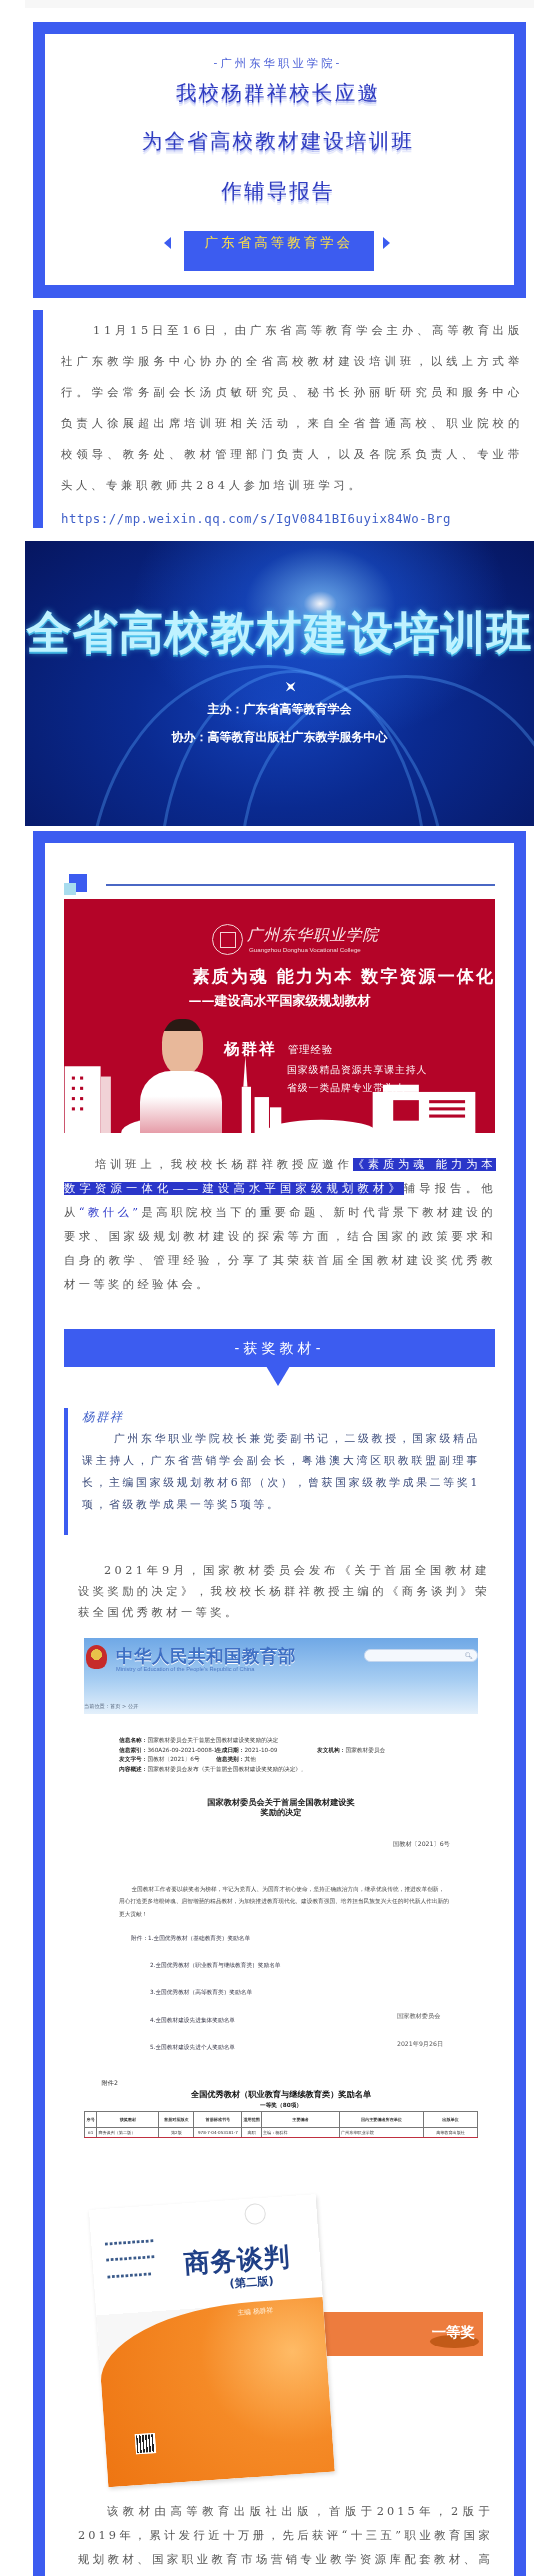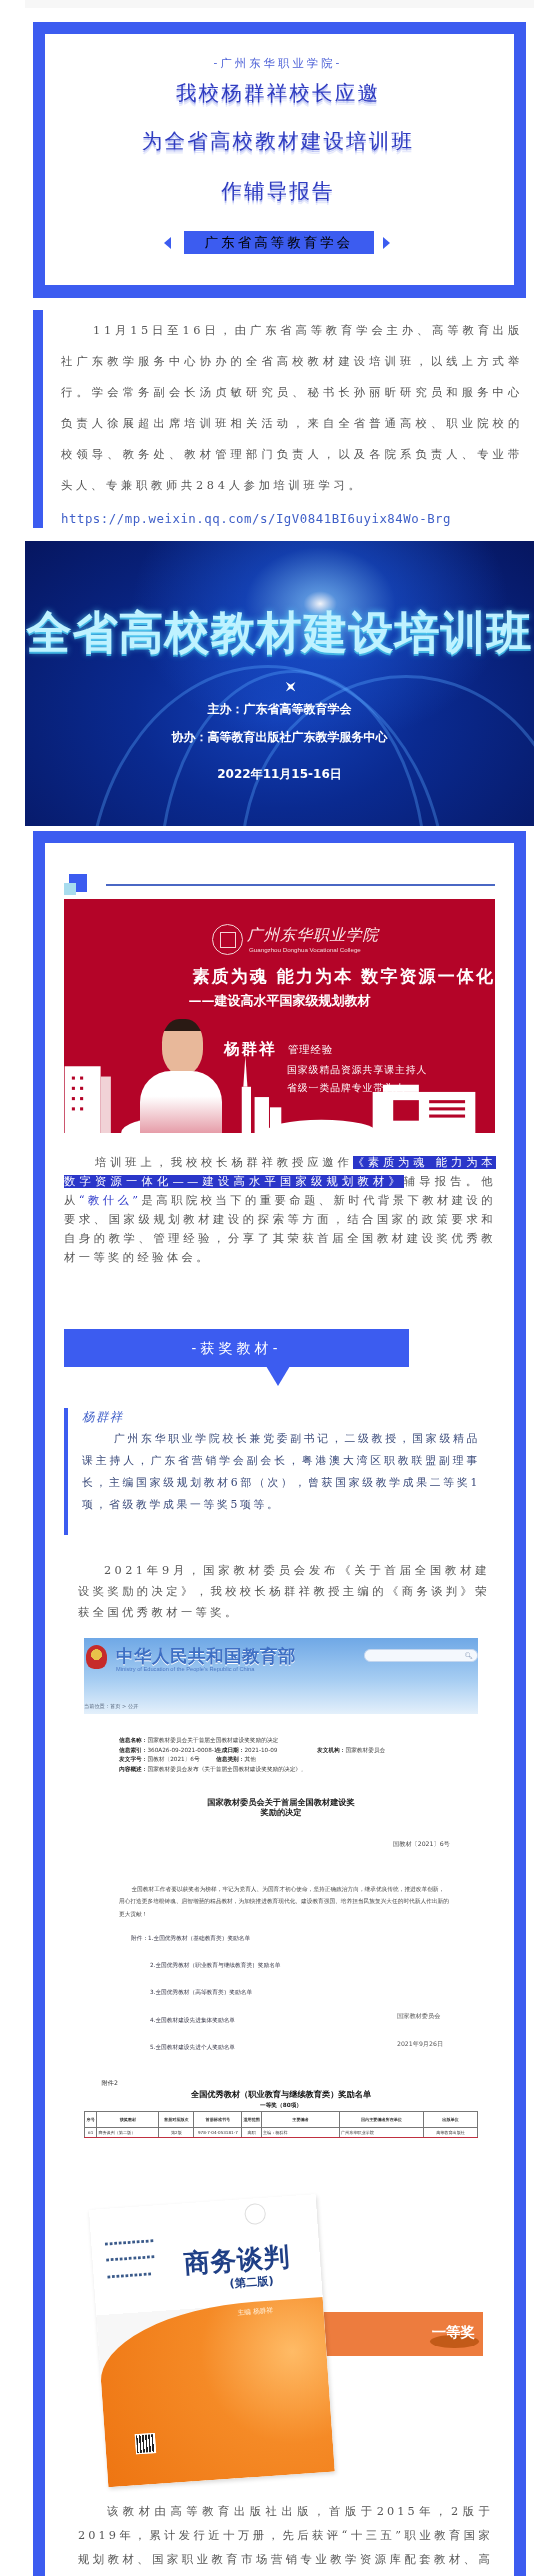--- a/index.html
+++ b/index.html
@@ -9,21 +9,21 @@
 
   .top-strip { left: 25px; top: 0; width: 509px; height: 8.2px; background: #f7f7f7; }
 
   
   .frame { position: absolute; background: #3c5cf0; }
   .frame .inner { position: absolute; left: 12.4px; top: 12.4px; right: 12.4px; bottom: 12.4px; background: #ffffff; }
 
   
   .school-label { left: 0; width: 556px; top: 56px; text-align: center; font-size: 11.3px; letter-spacing: 3.1px; color: #4a5fd6; font-family: "DejaVu Serif", serif; }
   .title-line { left: 0; width: 556px; text-align: center; font-size: 20.6px; letter-spacing: 2.1px; color: #2f3cc0; font-family: "DejaVu Serif", serif; text-shadow: 0 2.1px 0 rgba(90,110,230,0.35), 0 4.1px 0 rgba(90,110,230,0.15); }
-  .org-badge { left: 184px; top: 231px; width: 190px; height: 23px; background: #3c5cf0; color: #000000; font-size: 13.4px; letter-spacing: 3.1px; text-align: center; line-height: 23px; font-family: "DejaVu Serif", serif; }
+  .org-badge { left: 184px; top: 231px; width: 190px; height: 40px; background: #3c5cf0; color: #fde047; font-size: 13.4px; letter-spacing: 3.1px; text-align: center; line-height: 23px; font-family: "DejaVu Serif", serif; }
   .tri-left { left: 164px; top: 237px; width: 0; height: 0; border-top: 6.7px solid transparent; border-bottom: 6.7px solid transparent; border-right: 7.7px solid #3c5cf0; }
   .tri-right { left: 383px; top: 237px; width: 0; height: 0; border-top: 6.7px solid transparent; border-bottom: 6.7px solid transparent; border-left: 7.7px solid #3c5cf0; }
 
   
   .left-bar { left: 33px; top: 310px; width: 9.8px; height: 218px; background: #3c5cf0; }
   .intro-para { left: 61px; top: 315px; width: 462px; font-size: 11.3px; line-height: 31px; letter-spacing: 3.7px; color: #555; text-indent: 32px; font-family: "DejaVu Serif", serif; text-align: justify; }
   .url-link { left: 61px; top: 511px; font-size: 12.4px; color: #3f5fc8; font-family: "DejaVu Sans Mono", monospace; letter-spacing: 0.5px; }
 
   
   .banner { left: 25px; top: 541px; width: 509px; height: 285px; overflow: hidden;
@@ -47,26 +47,26 @@
   .red-slogan { left: 0; width: 431px; top: 66px; text-align: right; font-size: 17px; font-weight: bold; color: #fff; letter-spacing: 2.1px; font-family: "DejaVu Serif", serif; }
   .red-subslogan { left: 0; width: 431px; top: 93px; text-align: center; font-size: 13px; font-weight: bold; color: #fff; font-family: "DejaVu Sans", sans-serif; }
   .red-photo { left: 76px; top: 120px; width: 82px; height: 114px; }
   .red-photo .head { position: absolute; left: 21.6px; top: 0; width: 41px; height: 56px; border-radius: 42% 42% 46% 46%; background: linear-gradient(#2a1a14 0 22%, #e8b89a 22% 100%); }
   .red-photo .body { position: absolute; left: 0; top: 52px; width: 82px; height: 63px; border-radius: 31px 31px 0 0; background: linear-gradient(#ffffff 40%, #e59aa6 100%); }
   .red-name { left: 160px; top: 140px; font-size: 15.5px; font-weight: bold; color: #fff; font-family: "DejaVu Serif", serif; letter-spacing: 2.1px; }
   .red-rank { left: 224px; top: 144px; font-size: 10.3px; color: #fff; font-family: "DejaVu Serif", serif; letter-spacing: 1px; }
   .red-role { left: 223px; font-size: 9.8px; color: #fff; font-family: "DejaVu Serif", serif; letter-spacing: 1px; }
   .skyline { left: 0; bottom: 0; width: 431px; height: 77px; }
 
-  .body-para { font-size: 11.3px; line-height: 19px; letter-spacing: 3.4px; color: #555; font-family: "DejaVu Serif", serif; text-align: justify; }
+  .body-para { font-size: 11.3px; line-height: 24px; letter-spacing: 3.4px; color: #555; font-family: "DejaVu Serif", serif; text-align: justify; }
   .para-report { left: 64px; top: 1153px; width: 432px; text-indent: 31px; }
   .hl { background: #2a36c9; color: #fff; }
   .hl-quote { color: #2a36c9; }
 
-  .award-banner { left: 64px; top: 1329px; width: 345px; height: 38px; background: #3c5cf0; color: #fff; text-align: center; font-size: 14px; line-height: 38px; letter-spacing: 4.1px; font-family: "DejaVu Serif", serif; }
+  .award-banner { left: 64px; top: 1329px; width: 431px; height: 38px; background: #3c5cf0; color: #fff; text-align: center; font-size: 14px; line-height: 38px; letter-spacing: 4.1px; font-family: "DejaVu Serif", serif; }
   .award-pointer { left: 266px; top: 1366px; width: 0; height: 0; border-left: 12.4px solid transparent; border-right: 12.4px solid transparent; border-top: 20.6px solid #3c5cf0; }
 
   .bio-bar { left: 64px; top: 1408px; width: 3.6px; height: 127px; background: #3c5cf0; }
   .bio-name { left: 82px; top: 1409px; font-size: 12.4px; color: #3f5fc8; font-style: italic; font-family: "DejaVu Serif", serif; letter-spacing: 1.5px; }
   .bio-text { left: 82px; top: 1428px; width: 398px; font-size: 10.8px; line-height: 22px; letter-spacing: 2.7px; color: #3a4a7a; text-indent: 32px; font-family: "DejaVu Serif", serif; text-align: justify; }
 
   .para-award { left: 78px; top: 1560px; width: 412px; text-indent: 26px; line-height: 21px; }
 
   
   .moe { left: 84px; top: 1638px; width: 394px; height: 535px; background: #ffffff; overflow: hidden; }
@@ -129,21 +129,20 @@
 <a class="abs url-link">https://mp.weixin.qq.com/s/IgV0841BI6uyix84Wo-Brg</a>
 
 <div class="abs banner">
   <div class="beam" style="left:62px; top:124px; width:361px; height:464px;"></div>
   <div class="beam" style="left:134px; top:129px; width:268px; height:412px;"></div>
   <div class="beam" style="left:216px; top:134px; width:330px; height:361px;"></div>
   <div class="abs banner-title">全省高校教材建设培训班</div>
   <div class="abs star"></div>
   <div class="abs banner-sub" style="top:188px;">协办：高等教育出版社广东教学服务中心</div>
   <div class="abs banner-sub" style="top:160px;">主办：广东省高等教育学会</div>
-  <div class="abs banner-sub" style="top:225px;">2022年11月15-16日</div>
 </div>
 
 <div class="frame" style="left:33px; top:831px; width:493px; height:1889px;">
   <div class="inner"></div>
 </div>
 
 <div class="abs deco-sq-blue"></div>
 <div class="abs deco-sq-light"></div>
 <div class="abs deco-line"></div>
 

